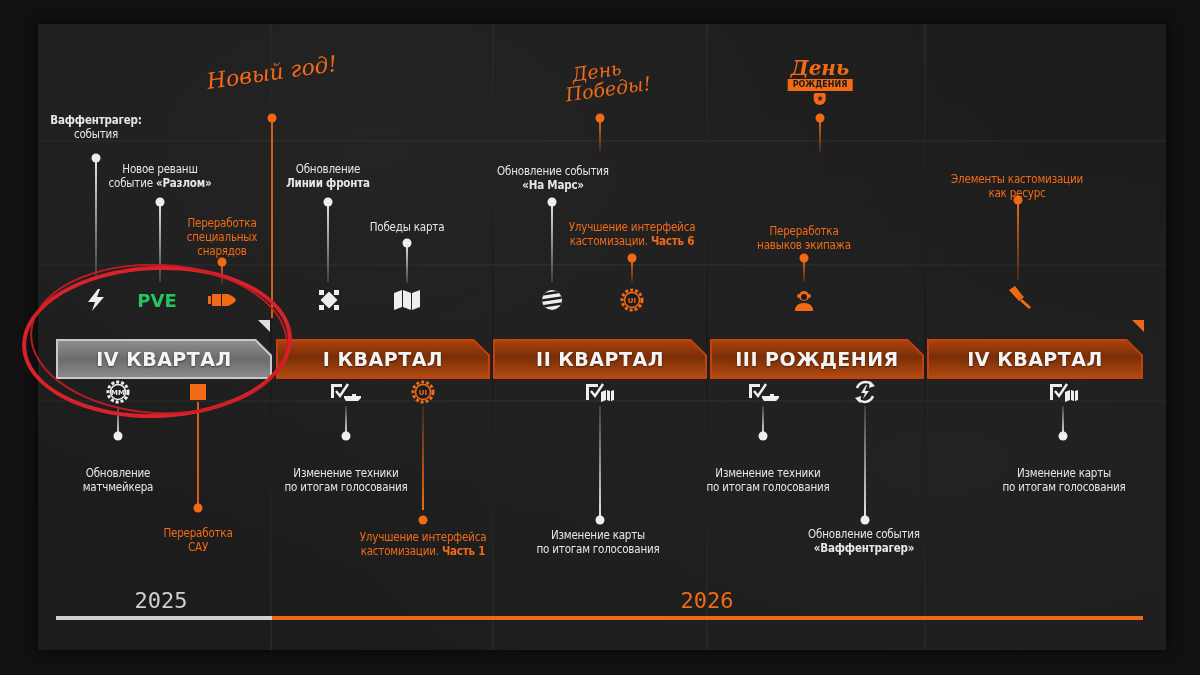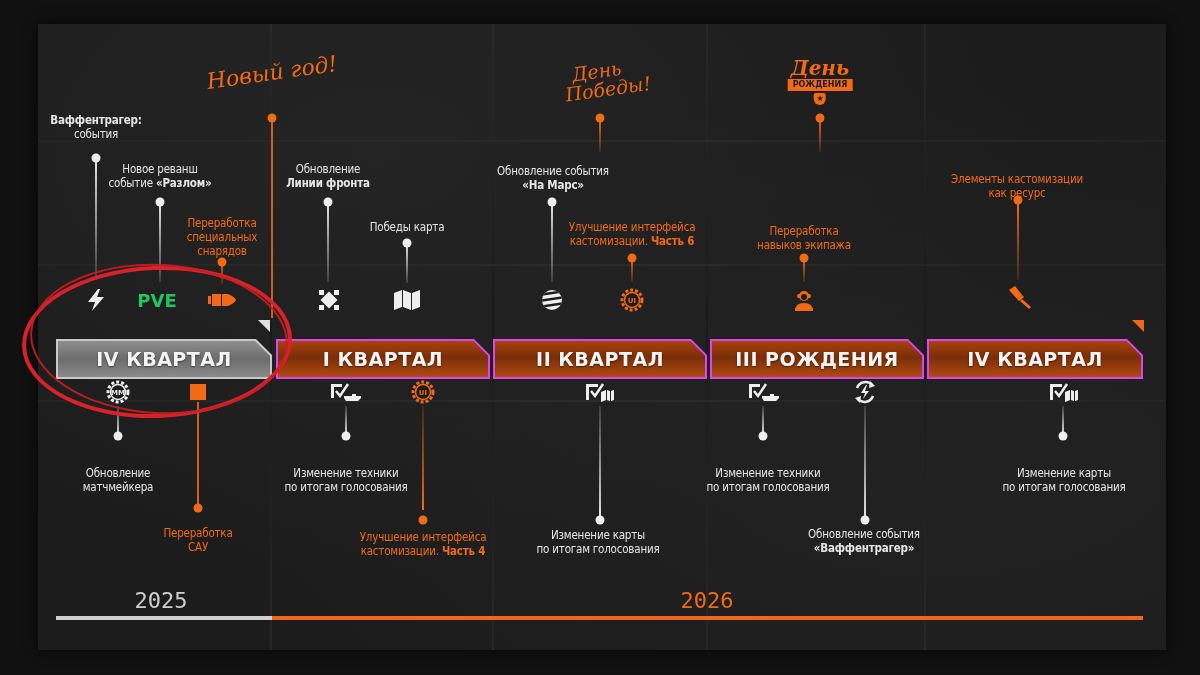--- a/index.html
+++ b/index.html
@@ -30,21 +30,21 @@
 
   .quarter {
     position: absolute; top: 321px; height: 40px;
     clip-path: polygon(0 0, calc(100% - 16px) 0, 100% 16px, 100% 100%, 0 100%);
     display: flex; align-items: center; justify-content: center; margin-top: 18px;
   }
   .quarter .inner {
     position: absolute; left: 2px; top: 2px; right: 2px; bottom: 2px;
     clip-path: polygon(0 0, calc(100% - 15px) 0, 100% 15px, 100% 100%, 0 100%);
   }
-  .quarter.orange { background: #d946ef; }
+  .quarter.orange { background: #c2410c; }
   .quarter.orange .inner { background: linear-gradient(180deg, #a8420c 0%, #7a2e08 45%, #b04a10 100%), radial-gradient(#c2530f, #5a2206); }
   .quarter.grey { background: #c9c9c9; }
   .quarter.grey .inner { background: linear-gradient(180deg, #8e8e8e 0%, #6c6c6c 50%, #8a8a8a 100%); }
   .quarter .qtext { position: relative; font-family: "DejaVu Sans", "Liberation Sans", sans-serif; font-weight: bold; font-size: 19px; letter-spacing: 0.5px; color: #f4f4f4; text-shadow: 0 1px 2px rgba(0,0,0,0.5); }
   .corner { position: absolute; top: 320px; width: 0; height: 0; border-left: 12px solid transparent; border-top: 12px solid #f0661a; }
   .corner.grey { border-top-color: #e0e0e0; }
 
   .icon { position: absolute; transform: translate(-50%, -50%); display: flex; align-items: center; justify-content: center; }
   .event-title { position: absolute; transform: translateX(-50%); color: #f26a16; font-family: "DejaVu Serif", "Liberation Serif", serif; font-style: italic; text-align: center; line-height: 1; }
 
@@ -220,21 +220,21 @@
   <svg width="26" height="26" viewBox="0 0 26 26">
       <circle cx="13" cy="13" r="10" fill="none" stroke="#f26a16" stroke-width="3" stroke-dasharray="3 2"></circle>
       <circle cx="13" cy="13" r="7.5" fill="#1c1c1d" stroke="#f26a16" stroke-width="1.5"></circle>
       <text x="13" y="16" text-anchor="middle" font-size="7" font-weight="bold" fill="#f26a16" font-family="DejaVu Sans, sans-serif">UI</text>
     </svg>
 </div>
 <div class="stem orange up" style="left:423px; top:406px; height:104px"></div>
 <div class="dot orange" style="left:423px; top:520px"></div>
 <div class="lbl orange" style="left:423px; top:530px">
   <div>Улучшение интерфейса</div>
-  <div>кастомизации. <b style="color: rgb(242, 106, 22);">Часть 4</b></div>
+  <div>кастомизации. <b style="color: rgb(242, 106, 22);">Часть 1</b></div>
 </div>
 
 <div class="lbl" style="left:553px; top:164px">
   <div>Обновление события</div>
   <div style="font-weight:bold">«На Марс»</div>
 </div>
 <div class="dot white" style="left:552px; top:202px"></div>
 <div class="stem white" style="left:552px; top:202px; height:80px"></div>
 <div class="icon" style="left:552px; top:300px">
   <svg width="22" height="22" viewBox="0 0 22 22">

